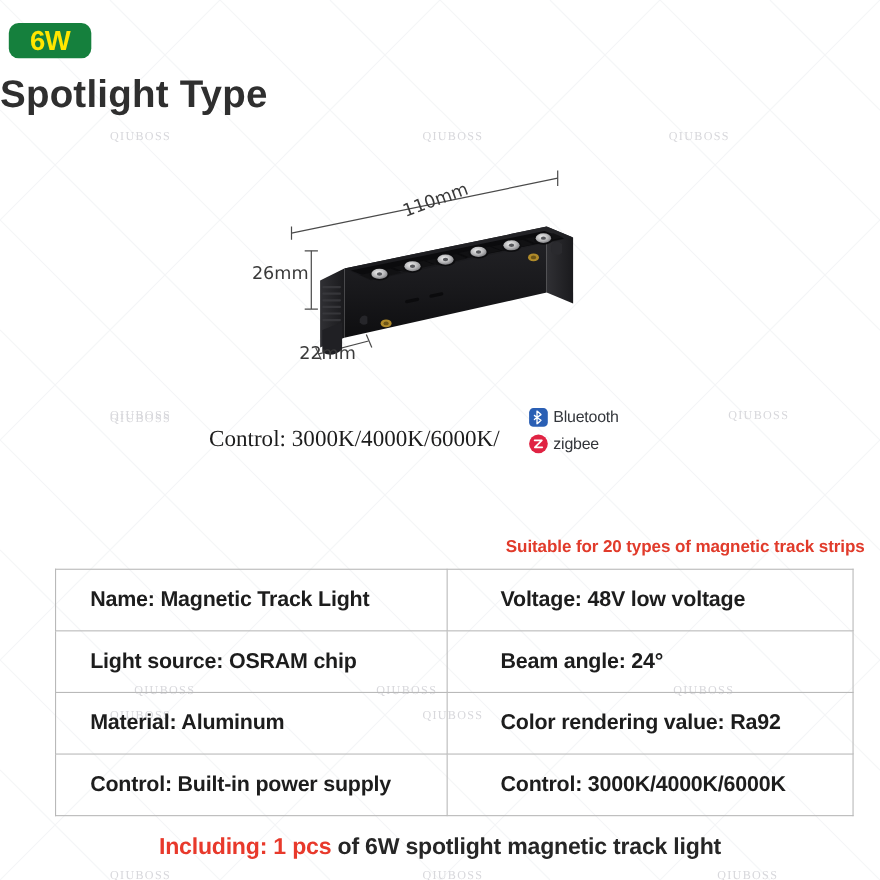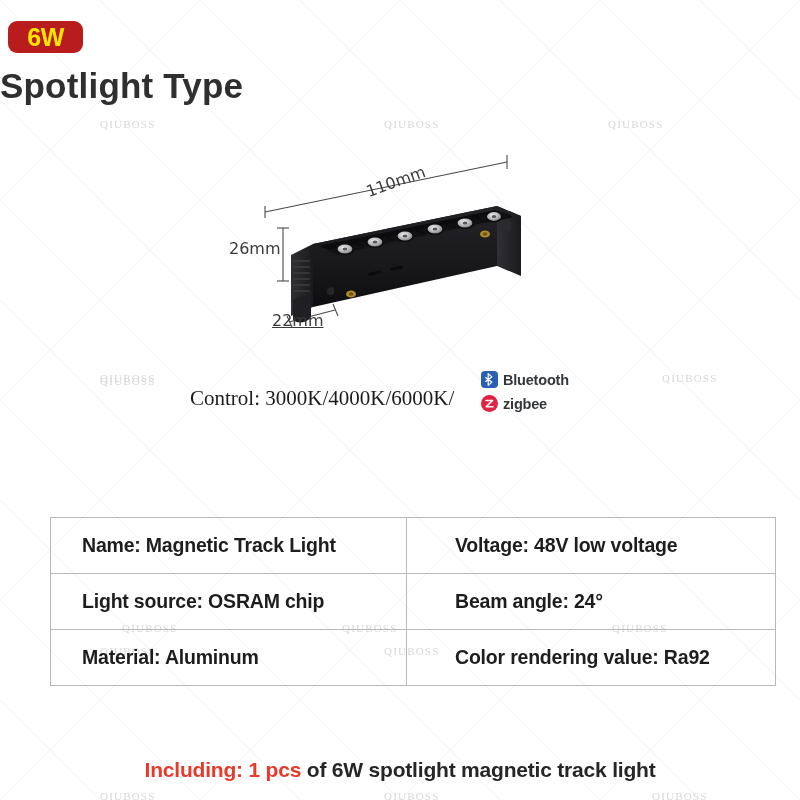--- a/index.html
+++ b/index.html
@@ -46,21 +46,21 @@
     height: 800px;
   }
 
   
   #power-badge {
     position: absolute;
     left: 8px;
     top: 21px;
     width: 75px;
     height: 32px;
-    background: #b91c1c;
+    background: #15803d;
     border-radius: 9px;
     display: flex;
     align-items: center;
     justify-content: center;
   }
   #power-badge span {
     color: #ffe600;
     font-size: 25px;
     font-weight: bold;
     line-height: 1;
@@ -92,21 +92,21 @@
 
   .dim-label {
     position: absolute;
     font-size: 16px;
     color: #3a3a3a;
     font-family: "DejaVu Sans", sans-serif;
     white-space: nowrap;
   }
   #dim-length { left: 130px; top: 22px; transform: rotate(-20deg); }
   #dim-height { left: -6px;  top: 89px; }
-  #dim-depth  { left: 37px;  top: 161px; text-decoration: underline; }
+  #dim-depth  { left: 37px;  top: 161px; }
 
   
   #control-line {
     position: absolute;
     left: 190px;
     top: 386px;
     font-family: "Liberation Serif", serif;
     font-size: 21px;
     color: #1c1c1c;
     white-space: nowrap;
@@ -120,21 +120,21 @@
     width: 120px;
   }
   .logo-row {
     display: flex;
     align-items: center;
     gap: 5px;
     margin-bottom: 7px;
   }
   .logo-row .logo-text {
     font-size: 14.5px;
-    font-weight: bold;
+    font-weight: normal;
     color: #33363b;
     letter-spacing: -0.2px;
   }
   .bt-mark {
     width: 17px; height: 17px;
     background: #2a5fb4;
     border-radius: 4px;
     display: flex; align-items: center; justify-content: center;
     flex: 0 0 auto;
   }
@@ -367,35 +367,40 @@
     <div class="logo-row">
       <span class="zb-mark">
         <svg width="11" height="11" viewBox="0 0 11 11">
           <path d="M2 2.4 L8.6 2.4 L2.2 8.7 L9 8.7" stroke="#ffffff" stroke-width="1.5" fill="none" stroke-linecap="round" stroke-linejoin="round"></path>
         </svg>
       </span>
       <span class="logo-text">zigbee</span>
     </div>
   </div>
 
+  <div id="suitable-note">Suitable for 20 types of magnetic track strips</div>
 
   <table id="spec-table">
     <tbody>
       <tr>
         <td class="col-left">Name: Magnetic Track Light</td>
         <td class="col-right">Voltage: 48V low voltage</td>
       </tr>
       <tr>
         <td class="col-left">Light source: OSRAM chip</td>
         <td class="col-right">Beam angle: 24°</td>
       </tr>
       <tr>
         <td class="col-left">Material: Aluminum</td>
         <td class="col-right">Color rendering value: Ra92</td>
       </tr>
+      <tr>
+        <td class="col-left">Control: Built-in power supply</td>
+        <td class="col-right">Control: 3000K/4000K/6000K</td>
+      </tr>
     </tbody>
   </table>
 
   <div id="including-line">
     <span class="hl">Including: 1 pcs</span><span> of 6W spotlight magnetic track light</span>
   </div>
 
 </div>
 
 </body></html>

